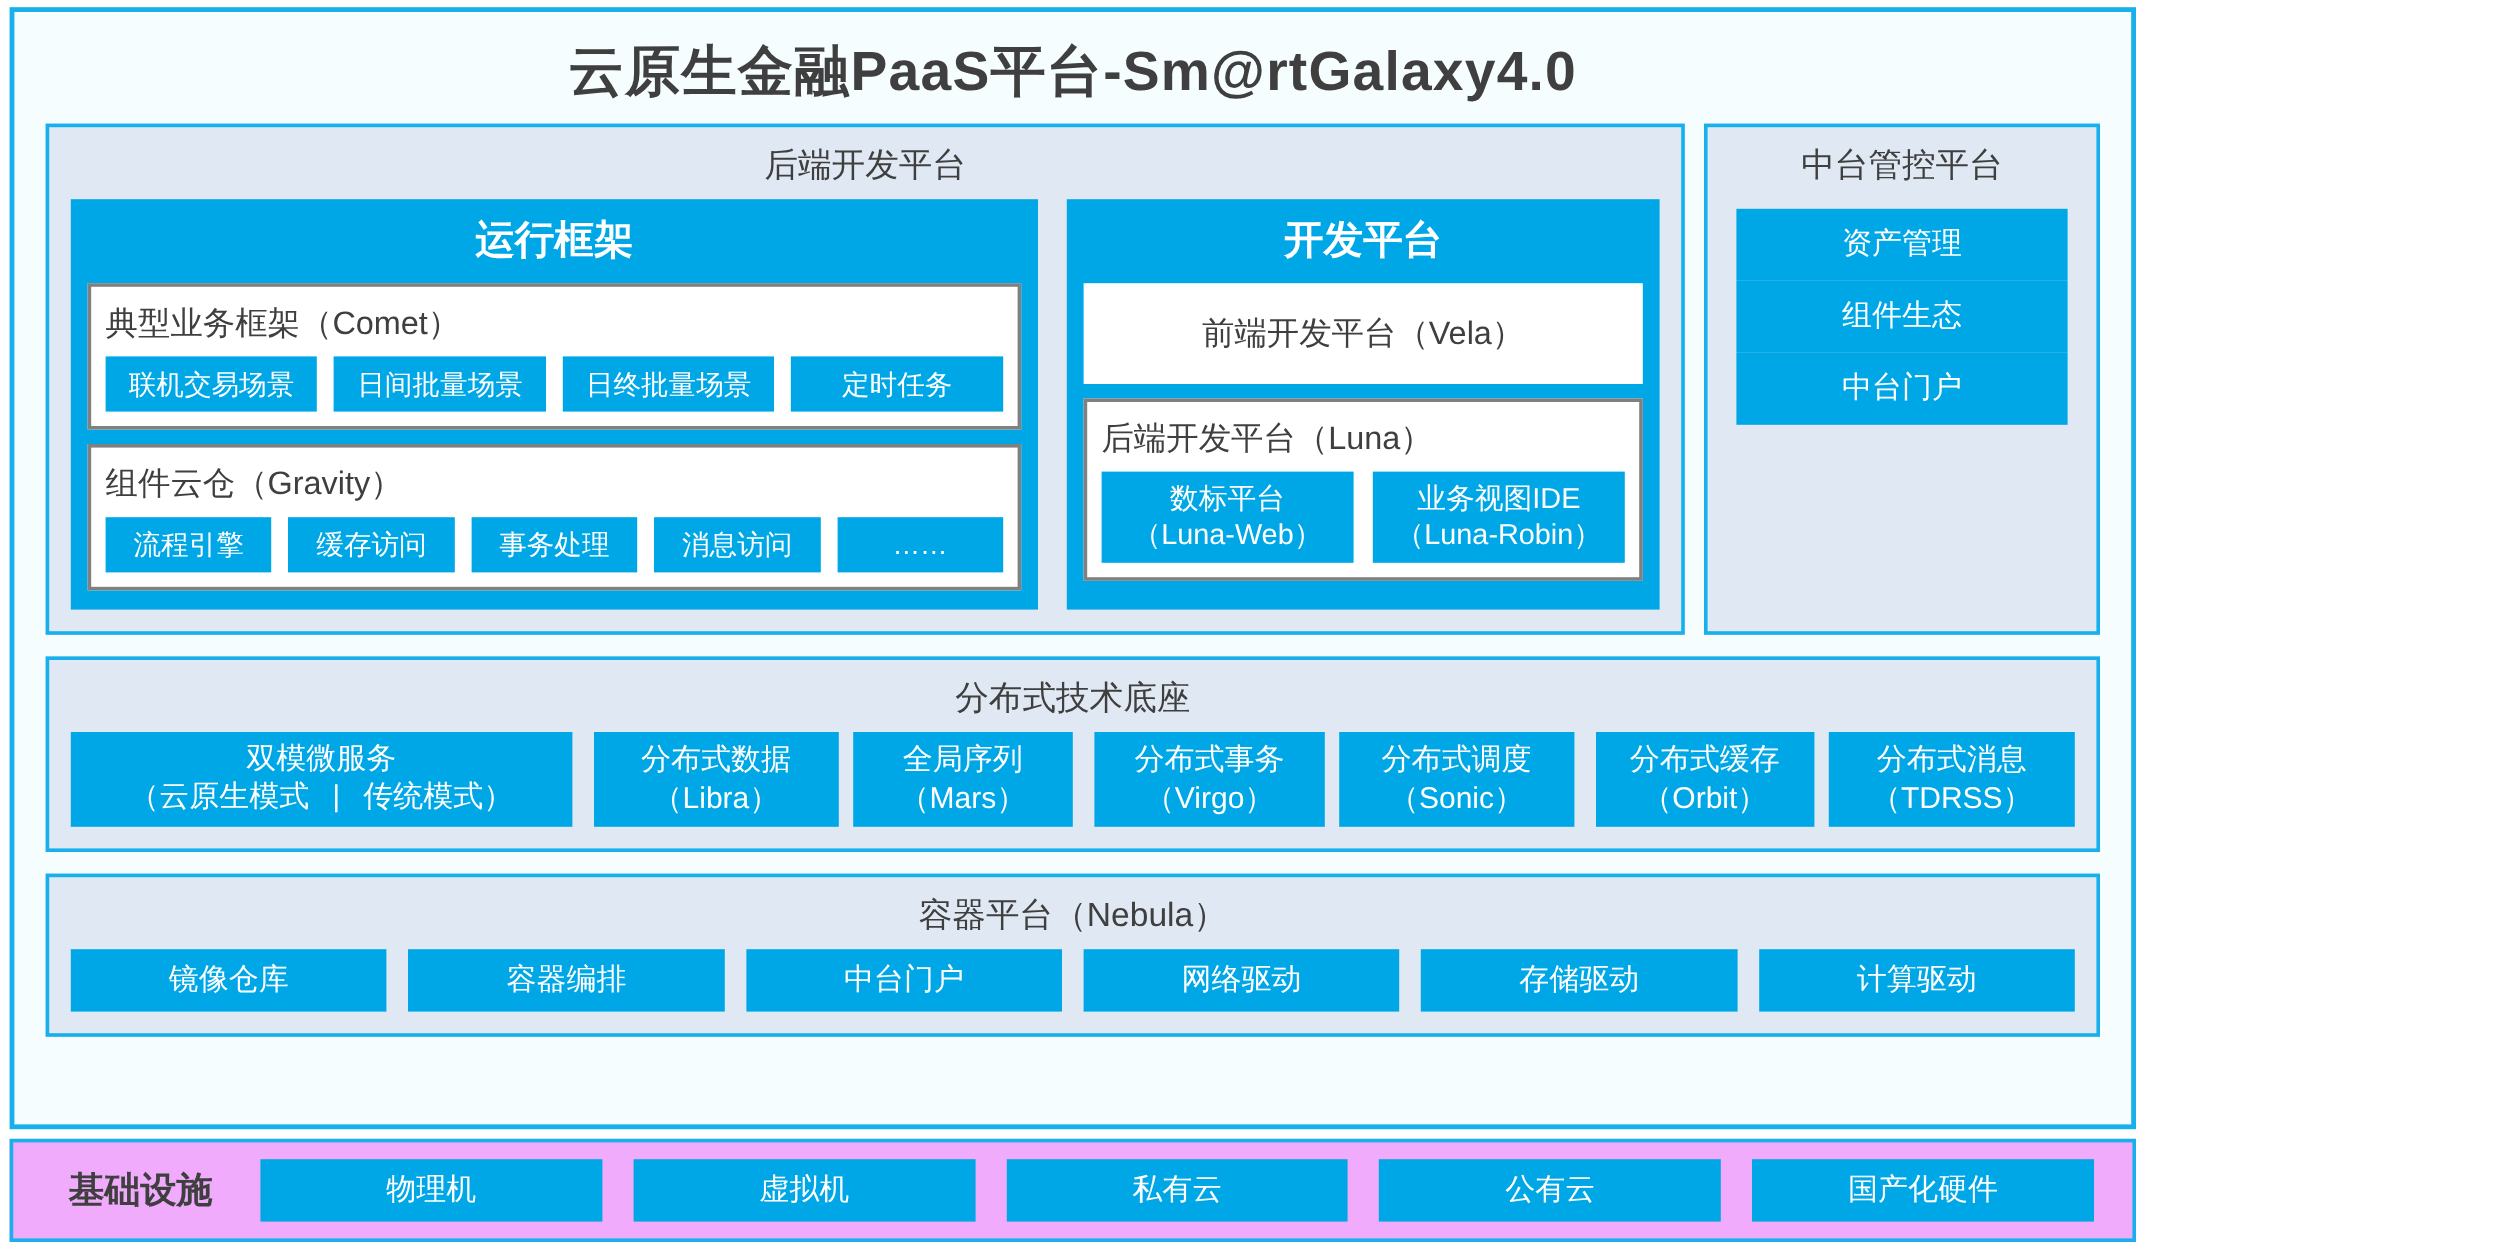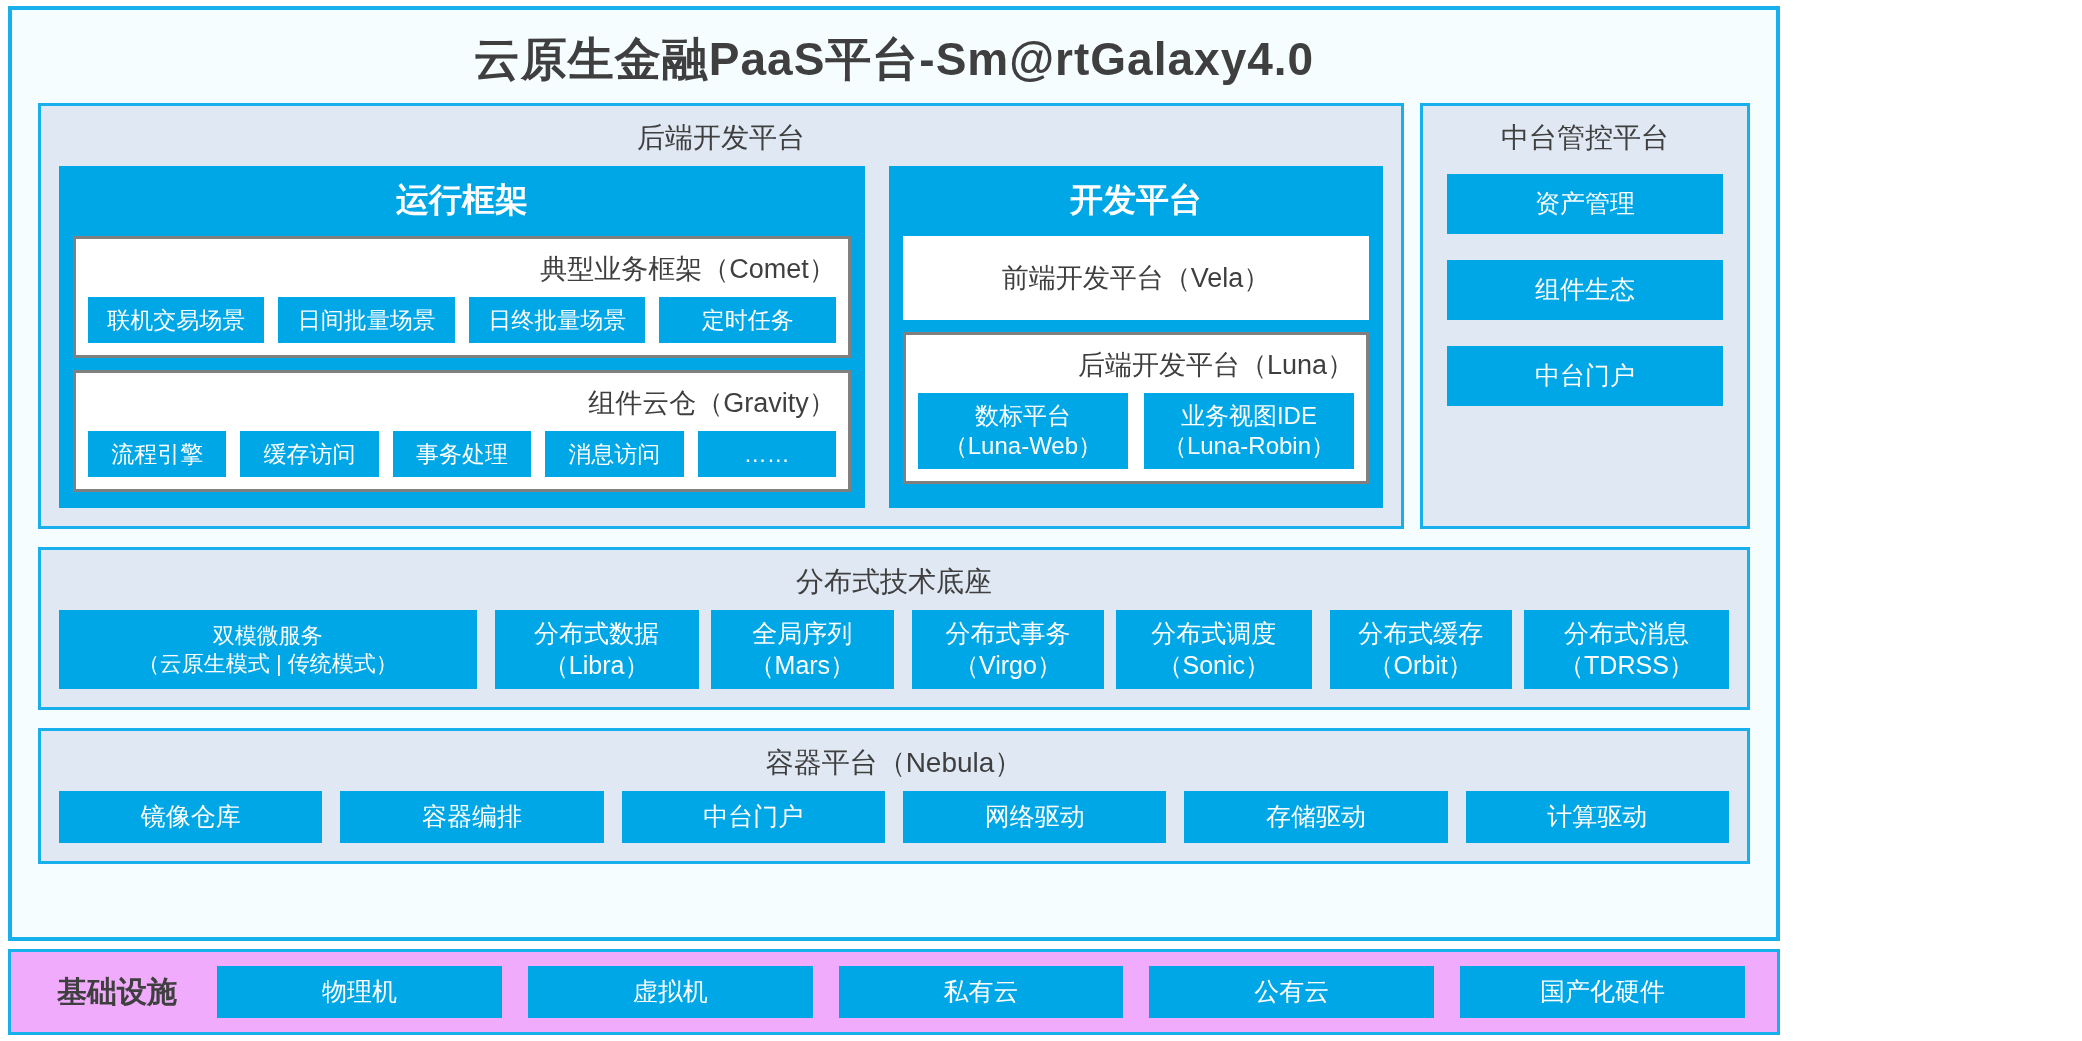--- a/index.html
+++ b/index.html
@@ -56,21 +56,21 @@
     box-sizing:border-box;
     padding:8px 6px;
   }
   .white-box{
     background:#ffffff;
     border:3px solid #808080;
     box-sizing:border-box;
     padding:8px 12px 12px 12px;
   }
   .white-box-title{
-    text-align:right;
+    text-align:left;
     font-size:27px;
     color:#3f3f3f;
     padding:4px 0 10px 0;
   }
   
   .top-row{display:flex;gap:16px;align-items:stretch;}
   .lowcode{flex:1 1 auto;display:flex;flex-direction:column;}
   .lowcode-inner{display:flex;gap:24px;align-items:stretch;}
   .runtime{flex:1 1 62%;background:#00a7e7;padding:10px 14px 16px 14px;box-sizing:border-box;
            display:flex;flex-direction:column;gap:12px;}
@@ -88,26 +88,26 @@
     min-height:62px;box-sizing:border-box;padding:24px;
   }
   .luna-chips{display:flex;gap:16px;}
   .luna-chips > .blue-box{flex:1 1 0;min-height:76px;font-size:24px;}
   
   .midoffice{
     width:330px;flex:0 0 330px;
     display:flex;flex-direction:column;
   }
   .midoffice .panel-title{font-size:28px;padding-bottom:20px;}
-  .mid-list{display:flex;flex-direction:column;gap:26px;padding:0 6px 10px 6px;}
+  .mid-list{display:flex;flex-direction:column;padding:0 6px 10px 6px;}
   .mid-list > .blue-box{min-height:60px;font-size:25px;}
   
   .dist-grid{display:flex;gap:18px;align-items:stretch;}
   .dist-wide{flex:0 0 25%;}
-  .dist-wide .blue-box{height:100%;font-size:22px;flex-direction:column;}
+  .dist-wide .blue-box{height:100%;font-size:25px;flex-direction:column;font-family:Liberation Mono, monospace;}
   .dist-col{flex:1 1 0;display:flex;flex-direction:row;gap:12px;}
   .dist-col > .blue-box{min-height:48px;font-size:25px;}
   
   .container-grid{display:flex;gap:18px;}
   .container-grid > .blue-box{flex:1 1 0;min-height:52px;font-size:25px;}
   
   .infra{
     border:3px solid #17b0ec;
     background:#f0abfc;
     box-sizing:border-box;

